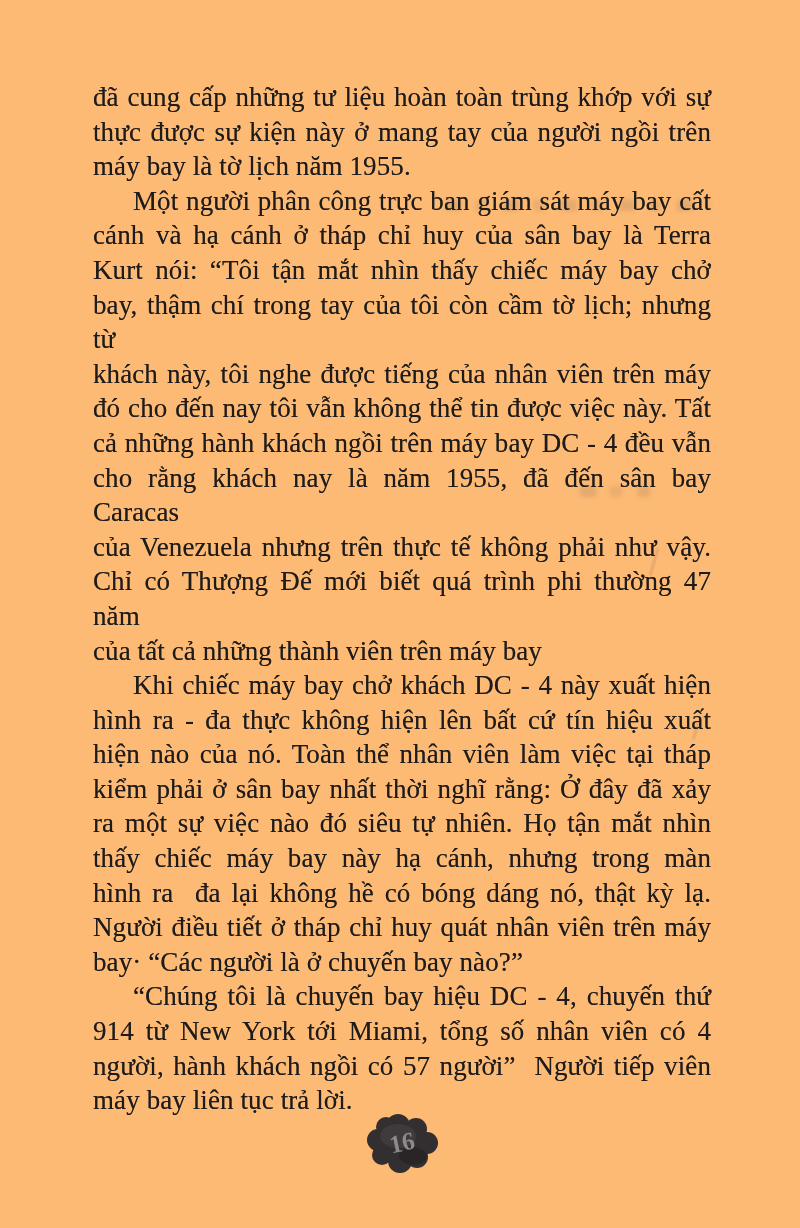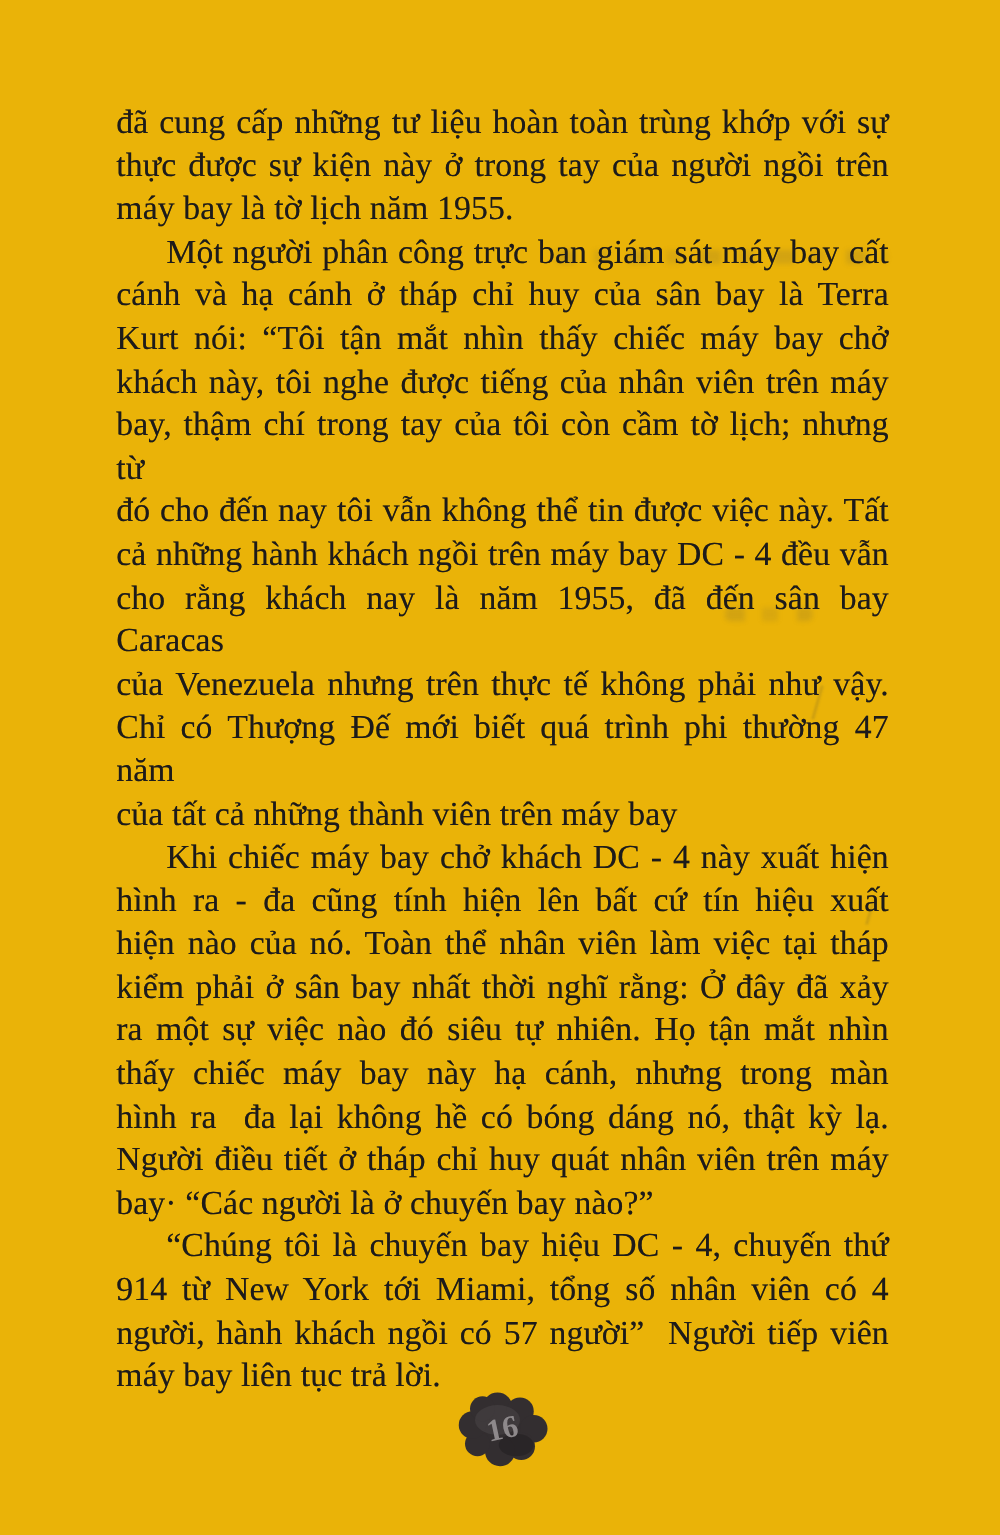--- a/index.html
+++ b/index.html
@@ -10,21 +10,21 @@
   body {
     width: 800px;
     height: 1228px;
     position: relative;
     overflow: hidden;
     font-family: "Liberation Serif", "DejaVu Serif", serif;
   }
   .page {
     position: absolute;
     inset: 0;
-    background: #eab308;
+    background: #fdba74;
   }
   .text-block {
     position: absolute;
     left: 93px;
     top: 80px;
     width: 618px;
   }
   .ln {
     margin: 0;
     padding: 0;
@@ -83,35 +83,35 @@
 
 <div class="page">
 
   <div class="smudge smudge-dashes" style="left:445px; top:200px; width:265px;"></div>
   <div class="smudge smudge-dashes" style="left:580px; top:486px; width:70px;"></div>
   <div class="smudge smudge-line" style="left:653px; top:548px;"></div>
   <div class="smudge smudge-line" style="left:695px; top:720px; height:20px;"></div>
 
   <div class="text-block">
     <p class="ln">đã cung cấp những tư liệu hoàn toàn trùng khớp với sự</p>
-    <p class="ln">thực được sự kiện này ở trong tay của người ngồi trên</p>
+    <p class="ln">thực được sự kiện này ở mang tay của người ngồi trên</p>
     <p class="ln end">máy bay là tờ lịch năm 1955.</p>
     <p class="ln ind">Một người phân công trực ban giám sát máy bay cất</p>
     <p class="ln">cánh và hạ cánh ở tháp chỉ huy của sân bay là Terra</p>
     <p class="ln">Kurt nói: “Tôi tận mắt nhìn thấy chiếc máy bay chở</p>
+    <p class="ln">bay, thậm chí trong tay của tôi còn cầm tờ lịch; nhưng từ</p>
     <p class="ln">khách này, tôi nghe được tiếng của nhân viên trên máy</p>
-    <p class="ln">bay, thậm chí trong tay của tôi còn cầm tờ lịch; nhưng từ</p>
     <p class="ln">đó cho đến nay tôi vẫn không thể tin được việc này. Tất</p>
     <p class="ln">cả những hành khách ngồi trên máy bay DC - 4 đều vẫn</p>
     <p class="ln">cho rằng khách nay là năm 1955, đã đến sân bay Caracas</p>
     <p class="ln">của Venezuela nhưng trên thực tế không phải như vậy.</p>
     <p class="ln">Chỉ có Thượng Đế mới biết quá trình phi thường 47 năm</p>
     <p class="ln end">của tất cả những thành viên trên máy bay</p>
     <p class="ln ind">Khi chiếc máy bay chở khách DC - 4 này xuất hiện</p>
-    <p class="ln">hình ra - đa cũng tính hiện lên bất cứ tín hiệu xuất</p>
+    <p class="ln">hình ra - đa thực không hiện lên bất cứ tín hiệu xuất</p>
     <p class="ln">hiện nào của nó. Toàn thể nhân viên làm việc tại tháp</p>
     <p class="ln">kiểm phải ở sân bay nhất thời nghĩ rằng: Ở đây đã xảy</p>
     <p class="ln">ra một sự việc nào đó siêu tự nhiên. Họ tận mắt nhìn</p>
     <p class="ln">thấy chiếc máy bay này hạ cánh, nhưng trong màn</p>
     <p class="ln">hình ra&nbsp; đa lại không hề có bóng dáng nó, thật kỳ lạ.</p>
     <p class="ln">Người điều tiết ở tháp chỉ huy quát nhân viên trên máy</p>
     <p class="ln end">bay· “Các người là ở chuyến bay nào?”</p>
     <p class="ln ind">“Chúng tôi là chuyến bay hiệu DC - 4, chuyến thứ</p>
     <p class="ln">914 từ New York tới Miami, tổng số nhân viên có 4</p>
     <p class="ln">người, hành khách ngồi có 57 người”&nbsp; Người tiếp viên</p>

